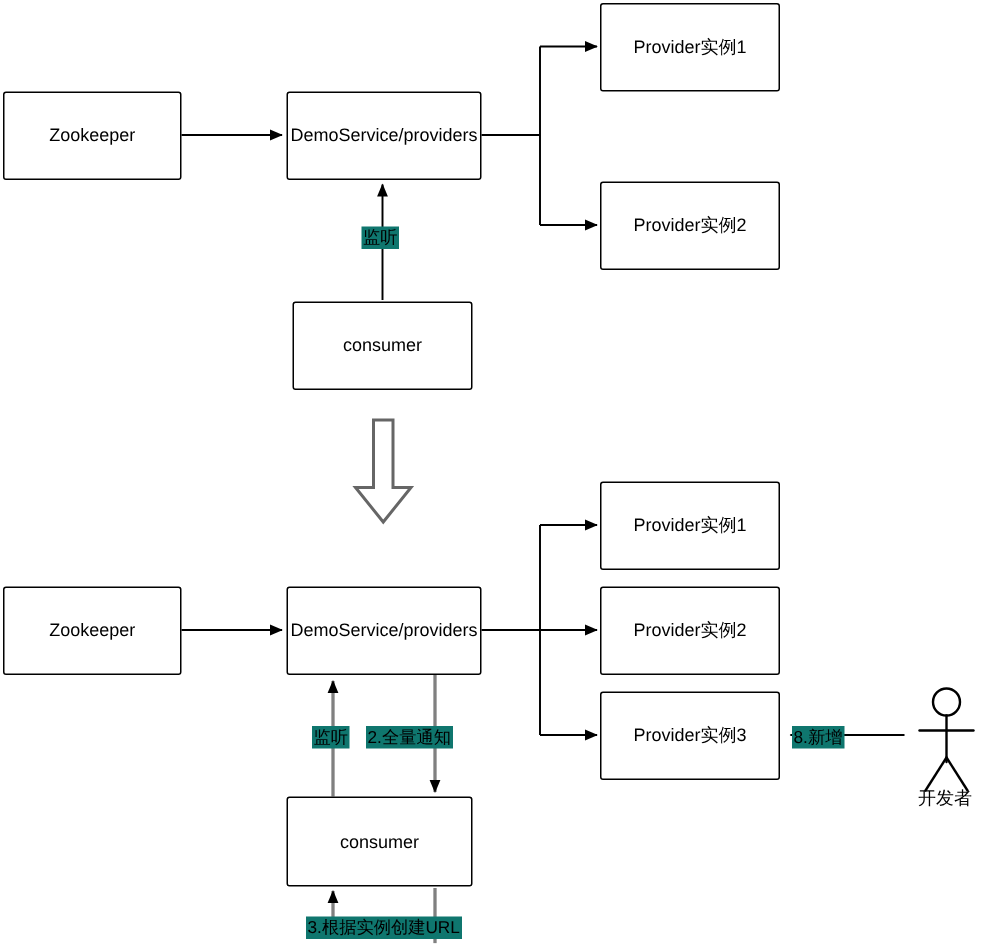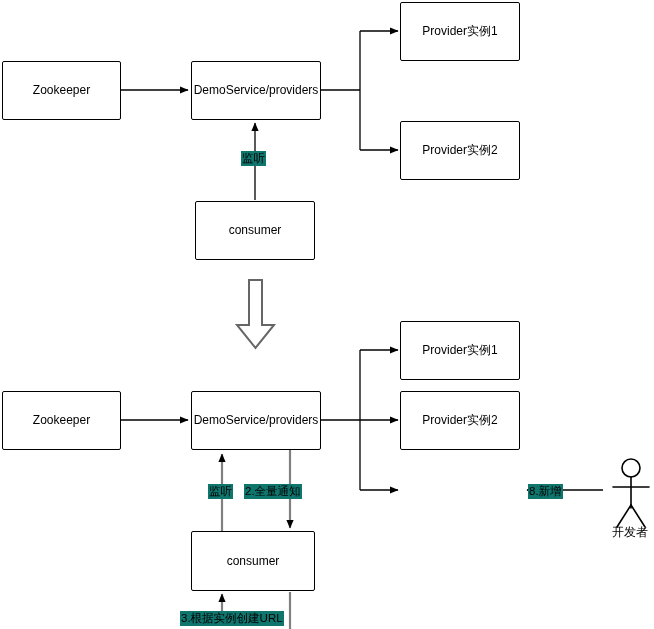--- a/index.html
+++ b/index.html
@@ -163,28 +163,31 @@
   </div>
 
   <div class="node" style="left:400px; top:321px; width:120px; height:59px;">
     <span>Provider实例1</span>
   </div>
 
   <div class="node" style="left:400px; top:391px; width:120px; height:59px;">
     <span>Provider实例2</span>
   </div>
 
+  <div class="node" style="left:400px; top:461px; width:120px; height:59px;">
+    <span>Provider实例3</span>
+  </div>
 
   <div class="node" style="left:191px; top:531px; width:124px; height:60px;">
     <span>consumer</span>
   </div>
 
   <div class="edge-label" style="left:208px; top:484px;">监听</div>
 
   <div class="edge-label" style="left:244px; top:484px;">2.全量通知</div>
 
   <div class="edge-label" style="left:528px; top:484px;">8.新增</div>
 
-  <div class="edge-label" style="left:180px; top:611px;">3.根据实例创建URL</div>
+  <div class="edge-label" style="left:204px; top:611px;">3.根据实例创建URL</div>
 
   <div class="actor-label" style="left:612px; top:524px;">开发者</div>
 
 </div>
 
 </body></html>

